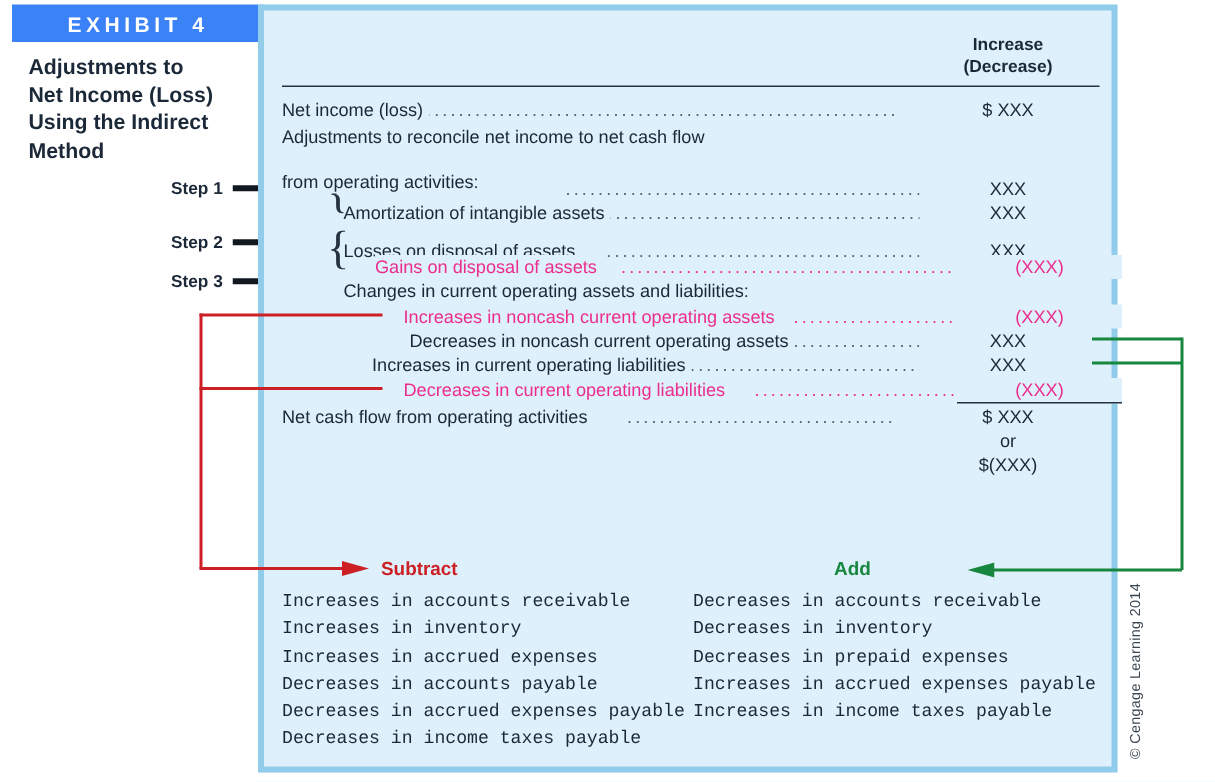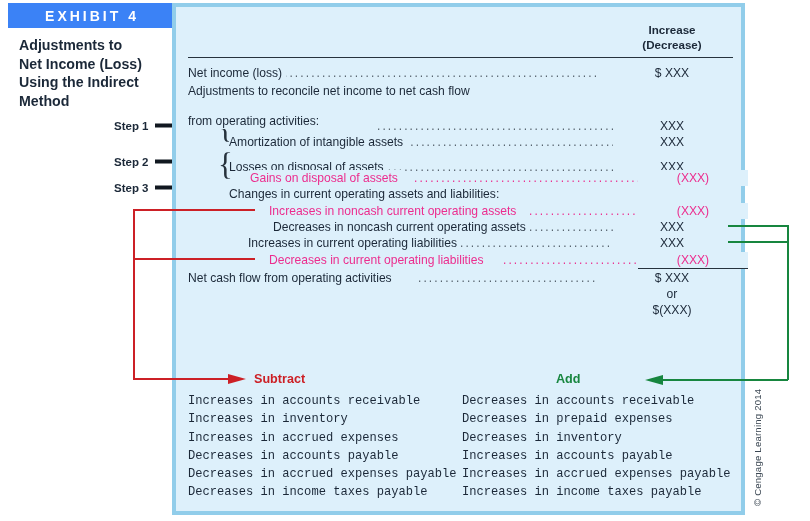--- a/index.html
+++ b/index.html
@@ -330,20 +330,19 @@
   <div>Increases in accounts receivable</div>
   <div>Increases in inventory</div>
   <div>Increases in accrued expenses</div>
   <div>Decreases in accounts payable</div>
   <div>Decreases in accrued expenses payable</div>
   <div>Decreases in income taxes payable</div>
 </div>
 
 <div class="list" id="add-list">
   <div>Decreases in accounts receivable</div>
+  <div>Decreases in inventory</div>
   <div>Decreases in prepaid expenses</div>
-  <div>Decreases in inventory</div>
-  <div>Increases in accounts payable</div>
   <div>Increases in accrued expenses payable</div>
   <div>Increases in income taxes payable</div>
 </div>
 
 <div id="copyright">© Cengage Learning 2014</div>
 
 </body></html>

